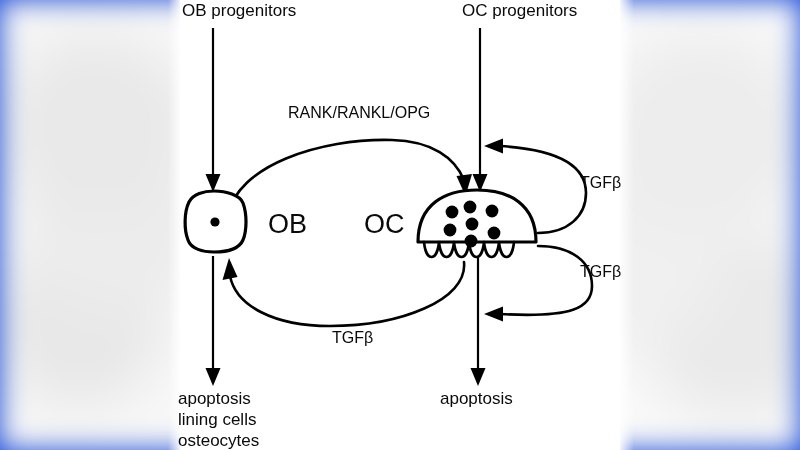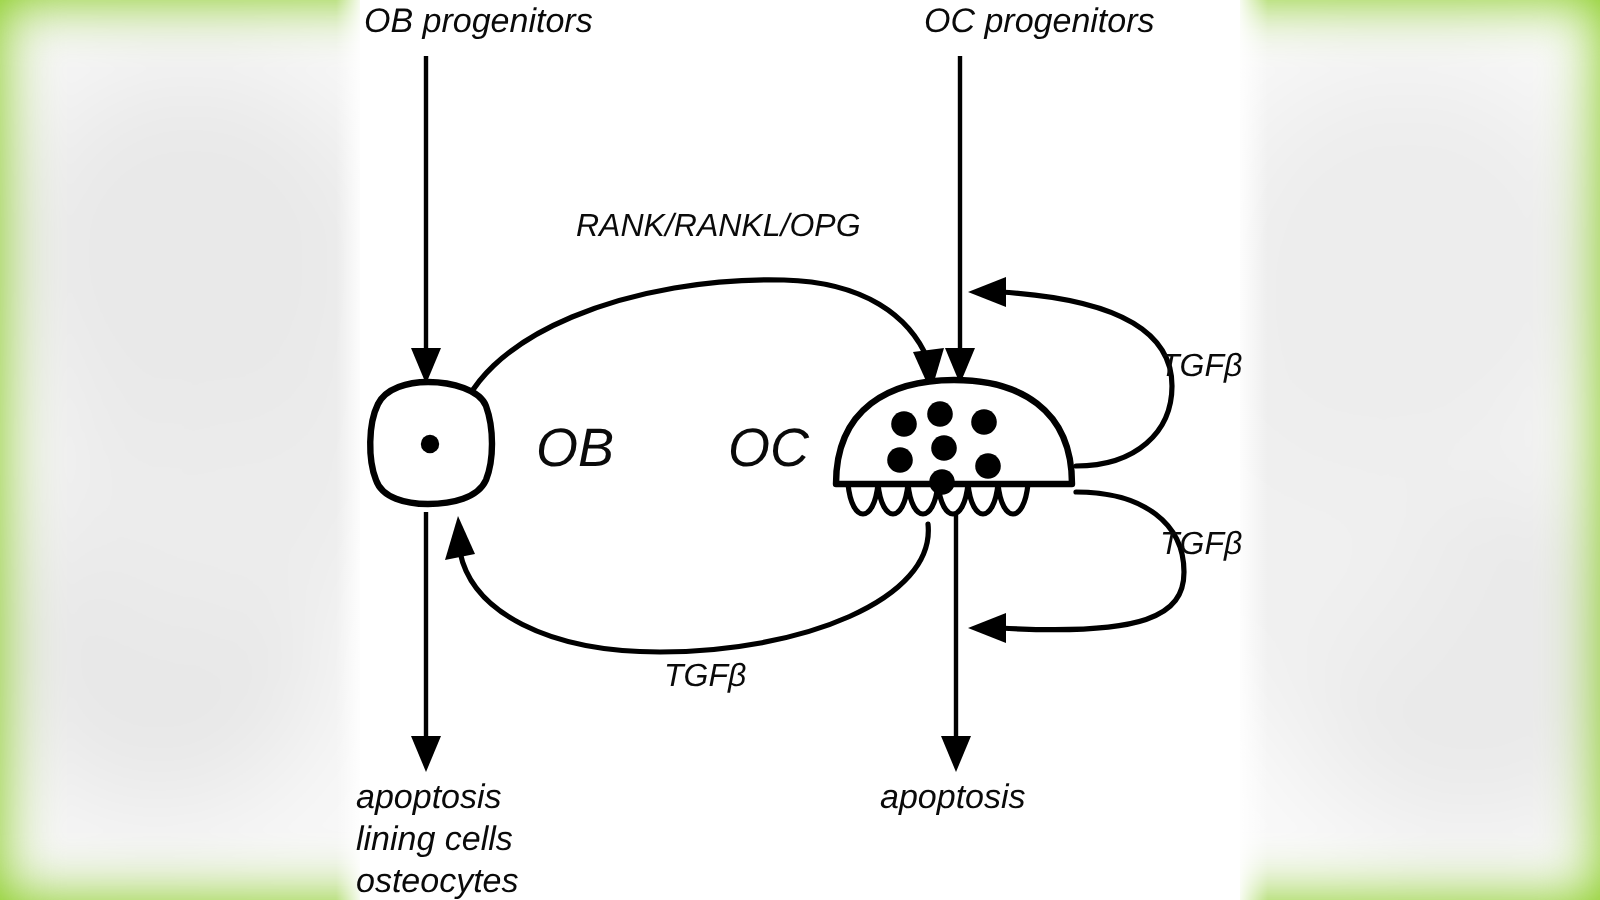--- a/index.html
+++ b/index.html
@@ -6,22 +6,21 @@
     margin: 0;
     padding: 0;
     background: #ffffff;
   }
   #root {
     position: relative;
     width: 800px;
     height: 450px;
     overflow: hidden;
     font-family: "Liberation Sans", sans-serif;
-    background: #84cc16;
-    font-style: italic;
+    background: #1d4ed8;
   }
   
   .backdrop {
     position: absolute;
     inset: 0;
     background:
       radial-gradient(circle at 12% 28%, #e9e9e9 0 60px, rgba(233,233,233,0) 120px),
       radial-gradient(circle at 14% 50%, #ececec 0 55px, rgba(236,236,236,0) 115px),
       radial-gradient(circle at 10% 72%, #e8e8e8 0 50px, rgba(232,232,232,0) 110px),
       radial-gradient(circle at 22% 40%, #f2f2f2 0 70px, rgba(242,242,242,0) 130px),

